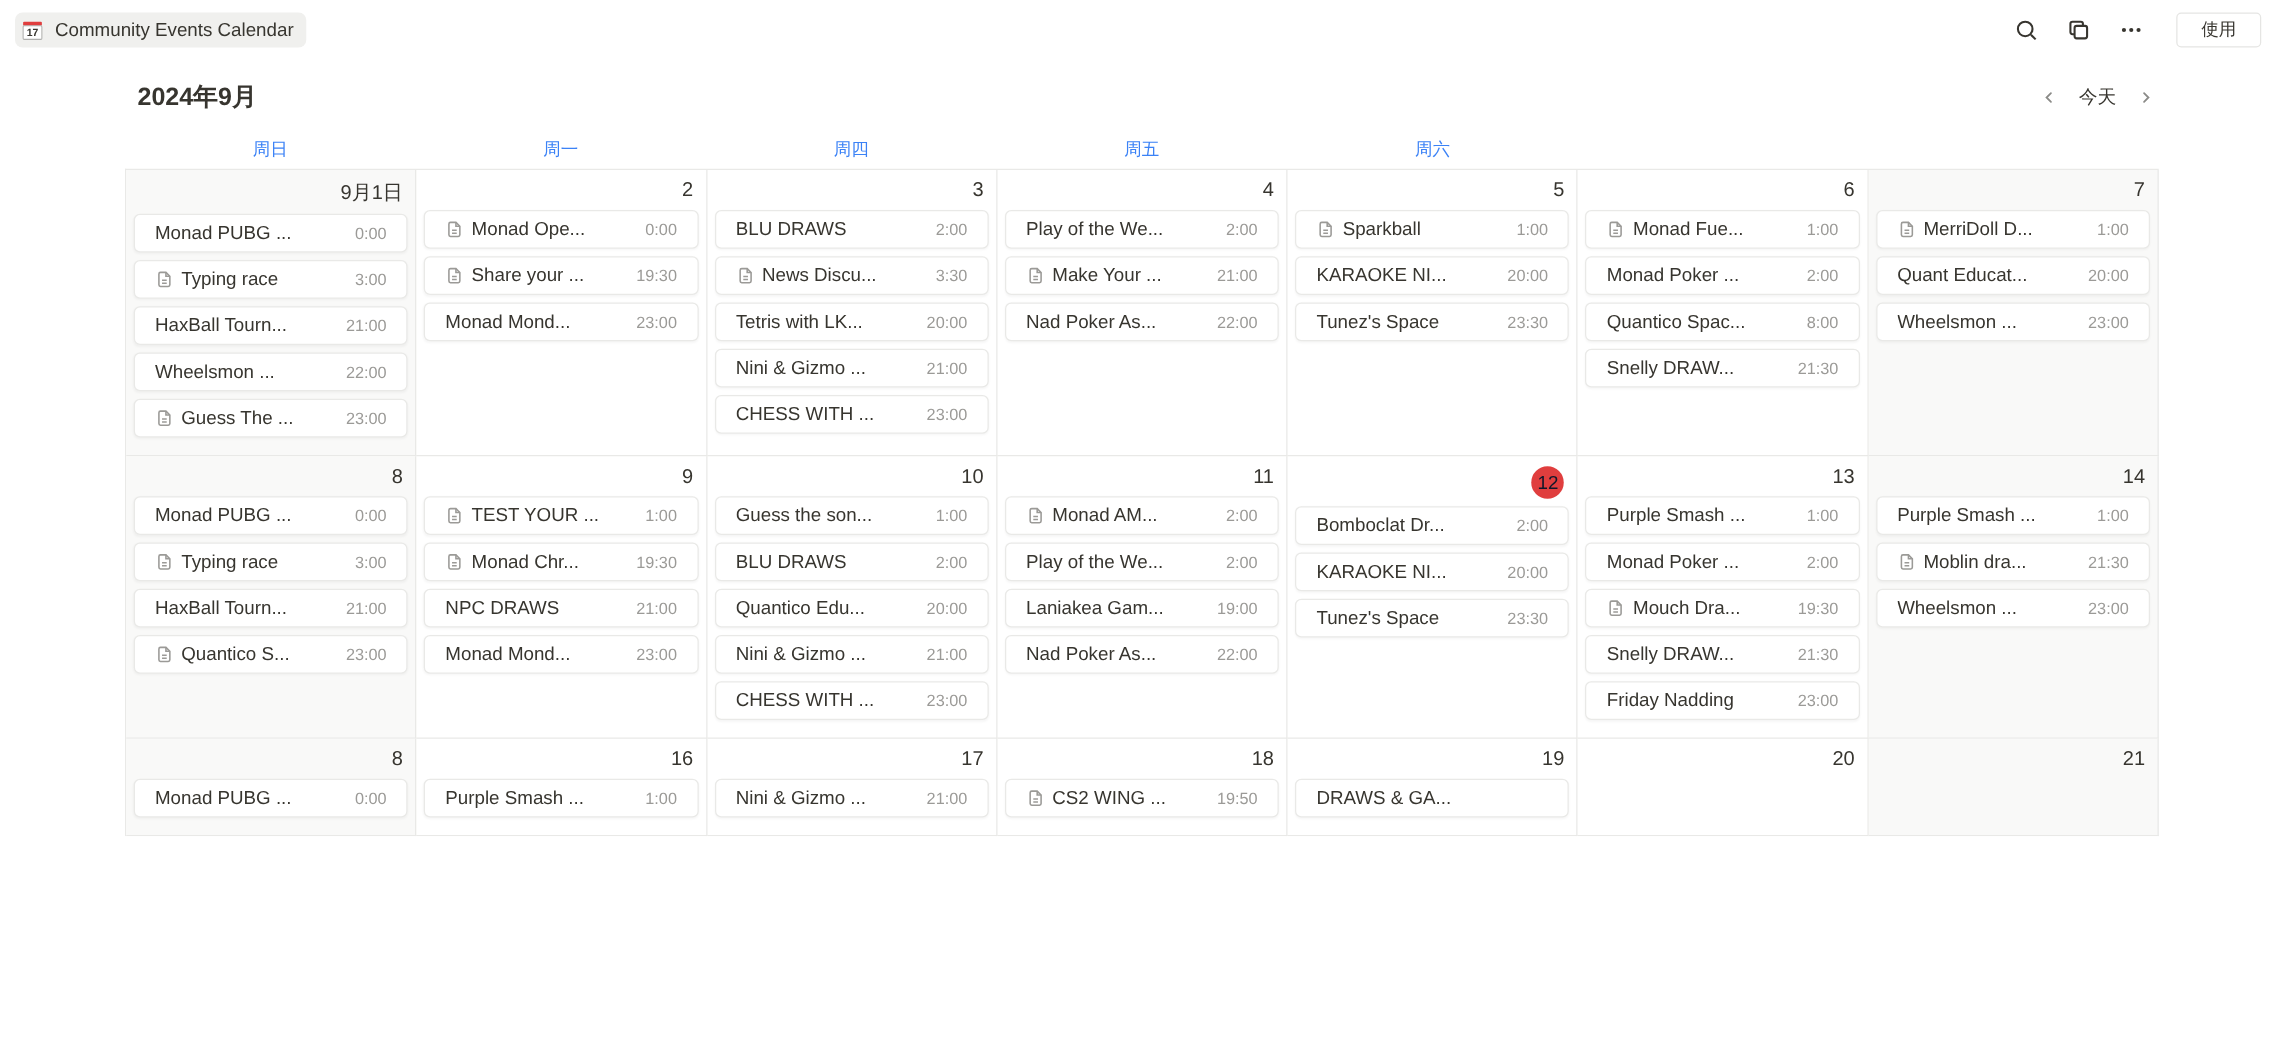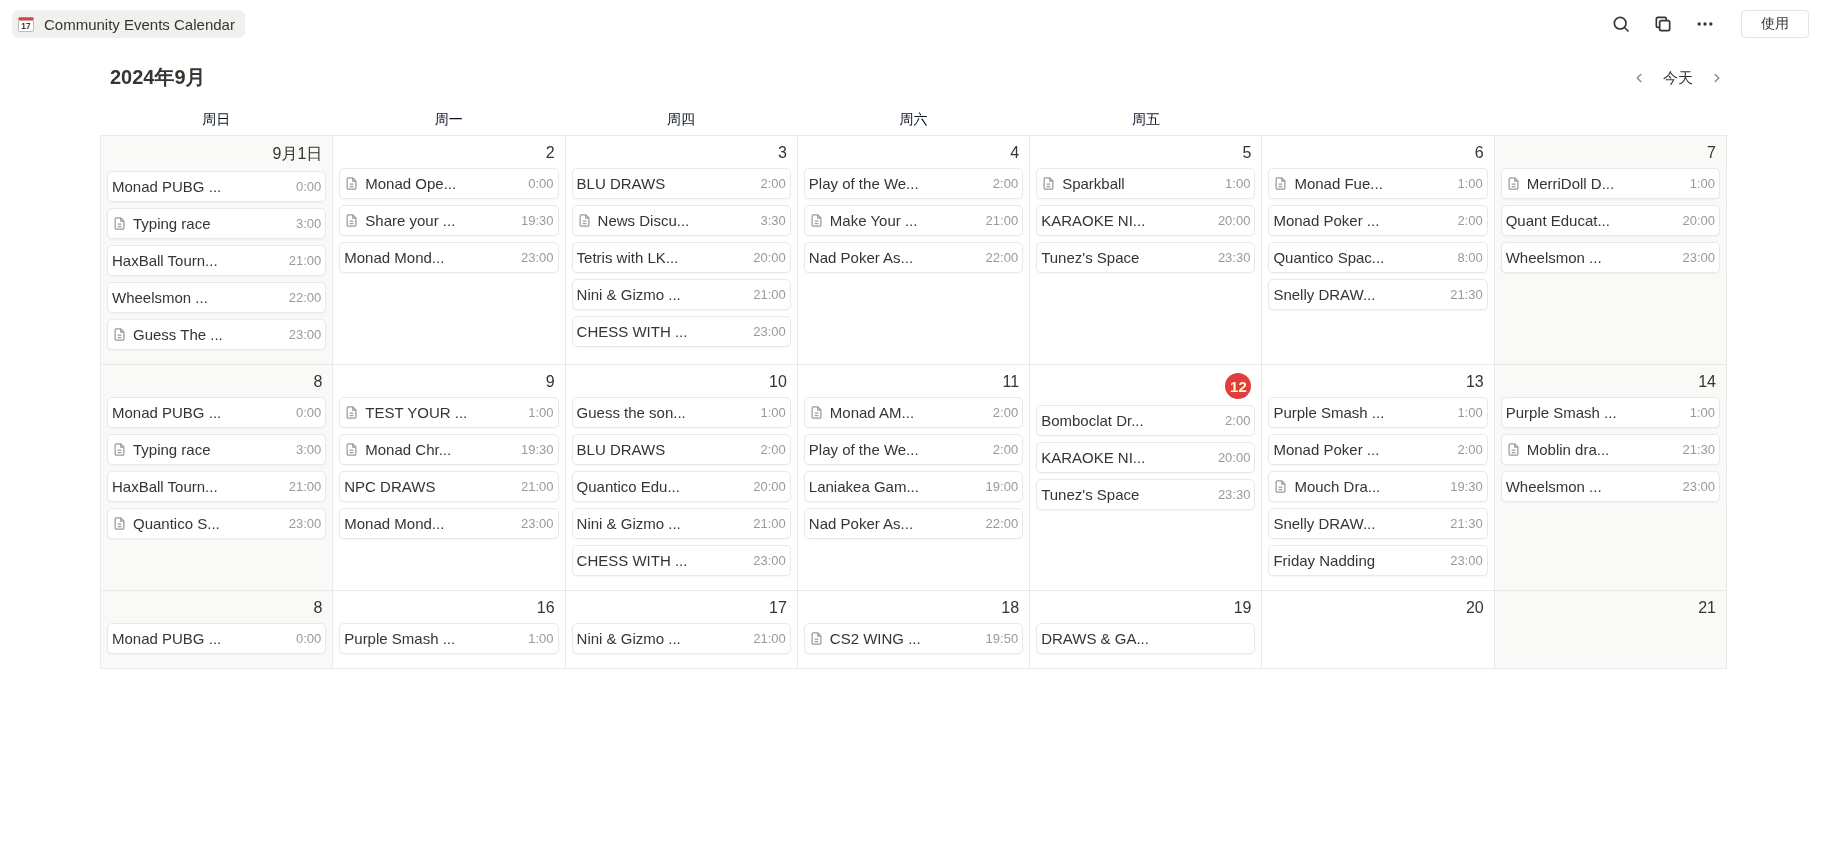--- a/index.html
+++ b/index.html
@@ -65,21 +65,21 @@
     align-items: center;
     justify-content: space-between;
     padding: 6px 0 14px 10px;
   }
   .month-title {
     font-size: 20px;
     font-weight: 600;
   }
   .nav-controls {
     display: flex;
-    align-items: flex-end;
+    align-items: center;
     gap: 14px;
     color: #8b8b88;
   }
   .nav-controls .chev {
     width: 20px; height: 20px;
     display:flex; align-items:center; justify-content:center;
     cursor: pointer;
   }
   .nav-controls .chev svg { width: 14px; height: 14px; stroke: #8b8b88; }
   .today-btn {
@@ -87,21 +87,21 @@
     color: #37352f;
     cursor: pointer;
   }
 
   .weekday-row {
     display: grid;
     grid-template-columns: repeat(7, 1fr);
   }
   .weekday-row > div {
     text-align: center;
-    color: #0f172a;
+    color: #3b82f6;
     font-size: 14px;
     font-weight: 400;
     padding: 6px 0;
   }
 
   .calendar-grid {
     display: grid;
     grid-template-columns: repeat(7, 1fr);
     border-top: 1px solid #e9e9e7;
     border-left: 1px solid #e9e9e7;
@@ -121,31 +121,31 @@
     padding-right: 4px;
     padding-top: 2px;
     display:flex;
     justify-content:flex-end;
   }
   .day-num.today span {
     display:inline-flex;
     align-items:center;
     justify-content:center;
     background: #e03e3e;
-    color:#fef9c3;
+    color:#0f172a;
     border-radius: 50%;
     width: 26px; height:26px;
     font-size:15px;
-    font-weight:700;
+    font-weight:400;
   }
   .event-item {
     background: #fff;
     border: 1px solid #e9e9e7;
     border-radius: 5px;
-    padding: 6px 4px;
+    padding: 6px 16px;
     margin-bottom: 6px;
     display: flex;
     align-items: center;
     justify-content: center;
     gap: 6px;
     box-shadow: 0 1px 2px rgba(15,15,15,0.04);
     cursor: pointer;
   }
   .event-left {
     display:flex;
@@ -228,22 +228,22 @@
             <polyline points="9 18 15 12 9 6"></polyline>
           </svg>
       </span>
     </div>
   </div>
 
   <div class="weekday-row" id="weekday-row">
       <div>周日</div>
       <div>周一</div>
       <div>周四</div>
+      <div>周五</div>
       <div>周六</div>
-      <div>周五</div>
     </div>
   <div class="calendar-grid" id="calendar-grid">
       <div class="day-cell weekend">
         <div class="day-num">
           <span>9月1日</span>
         </div>
         <div class="event-item">
           <div class="event-left">
             <span class="event-title">Monad PUBG ...</span>
           </div>

